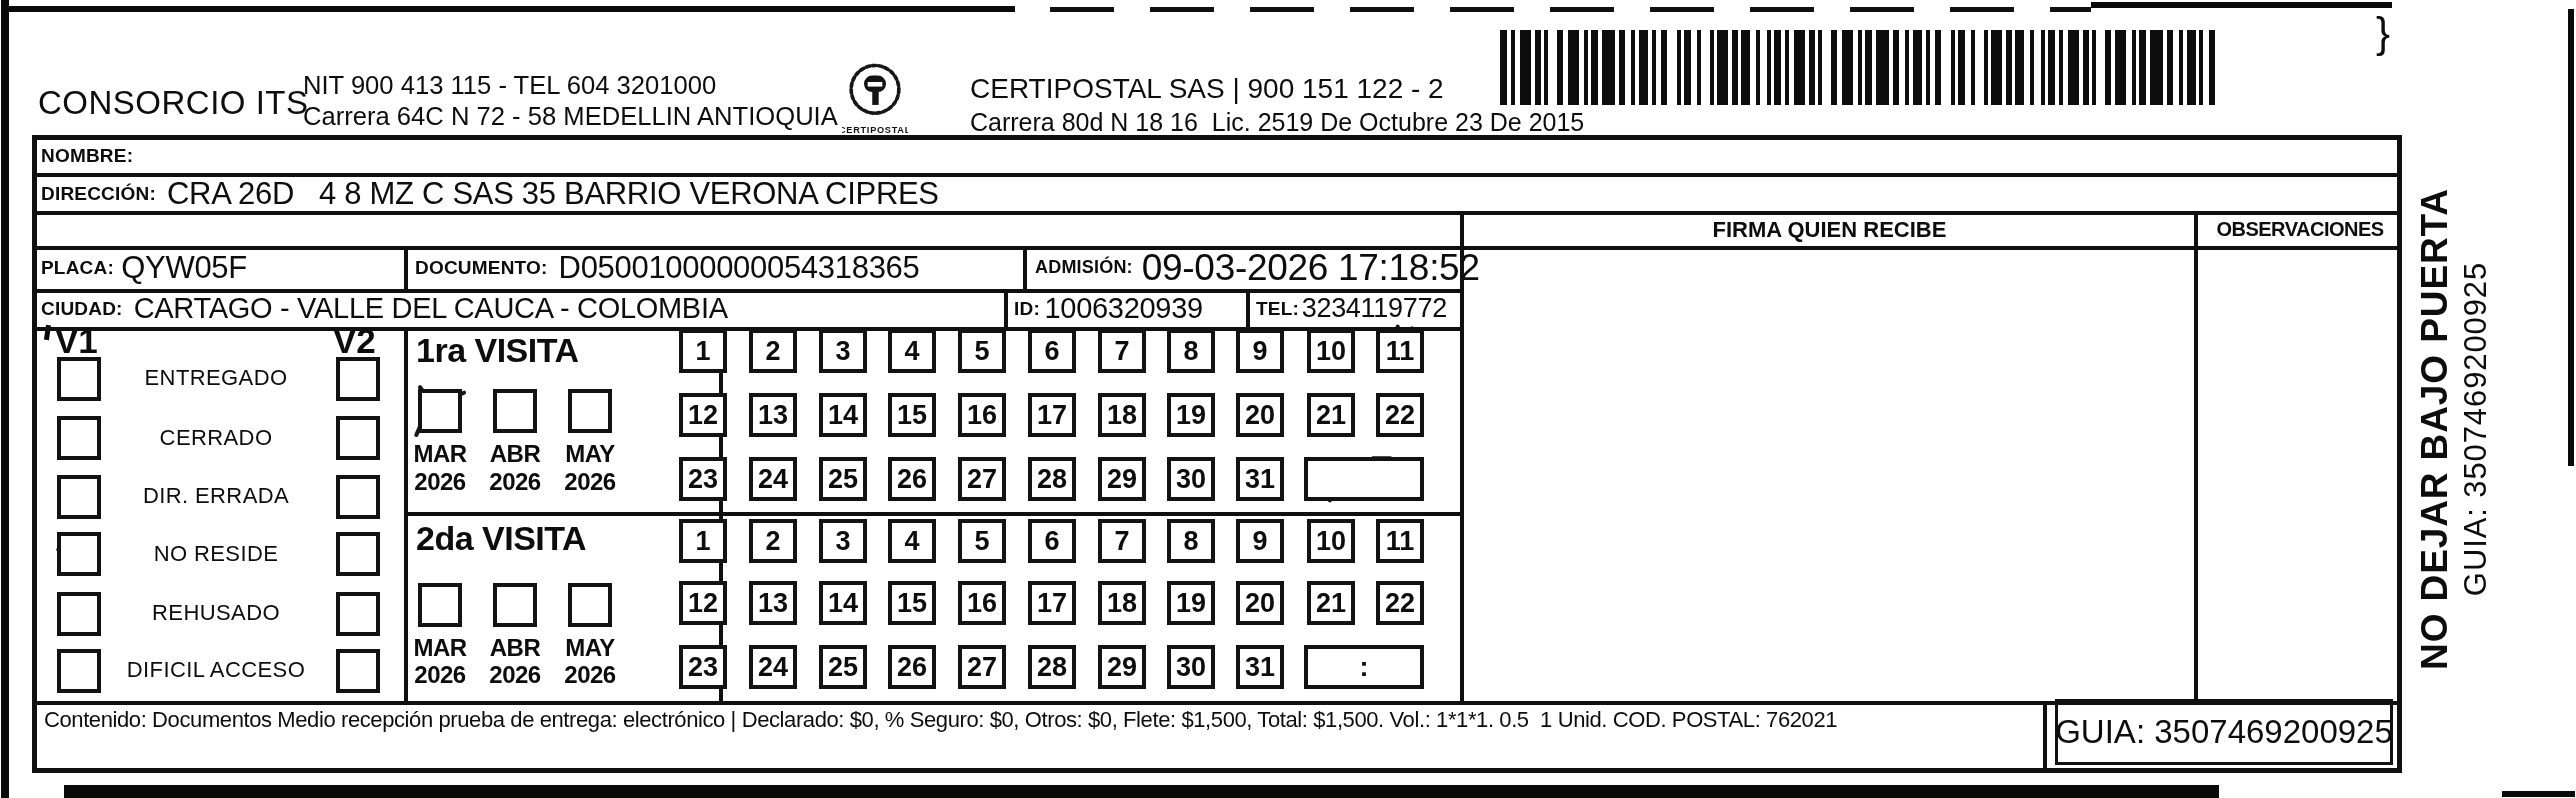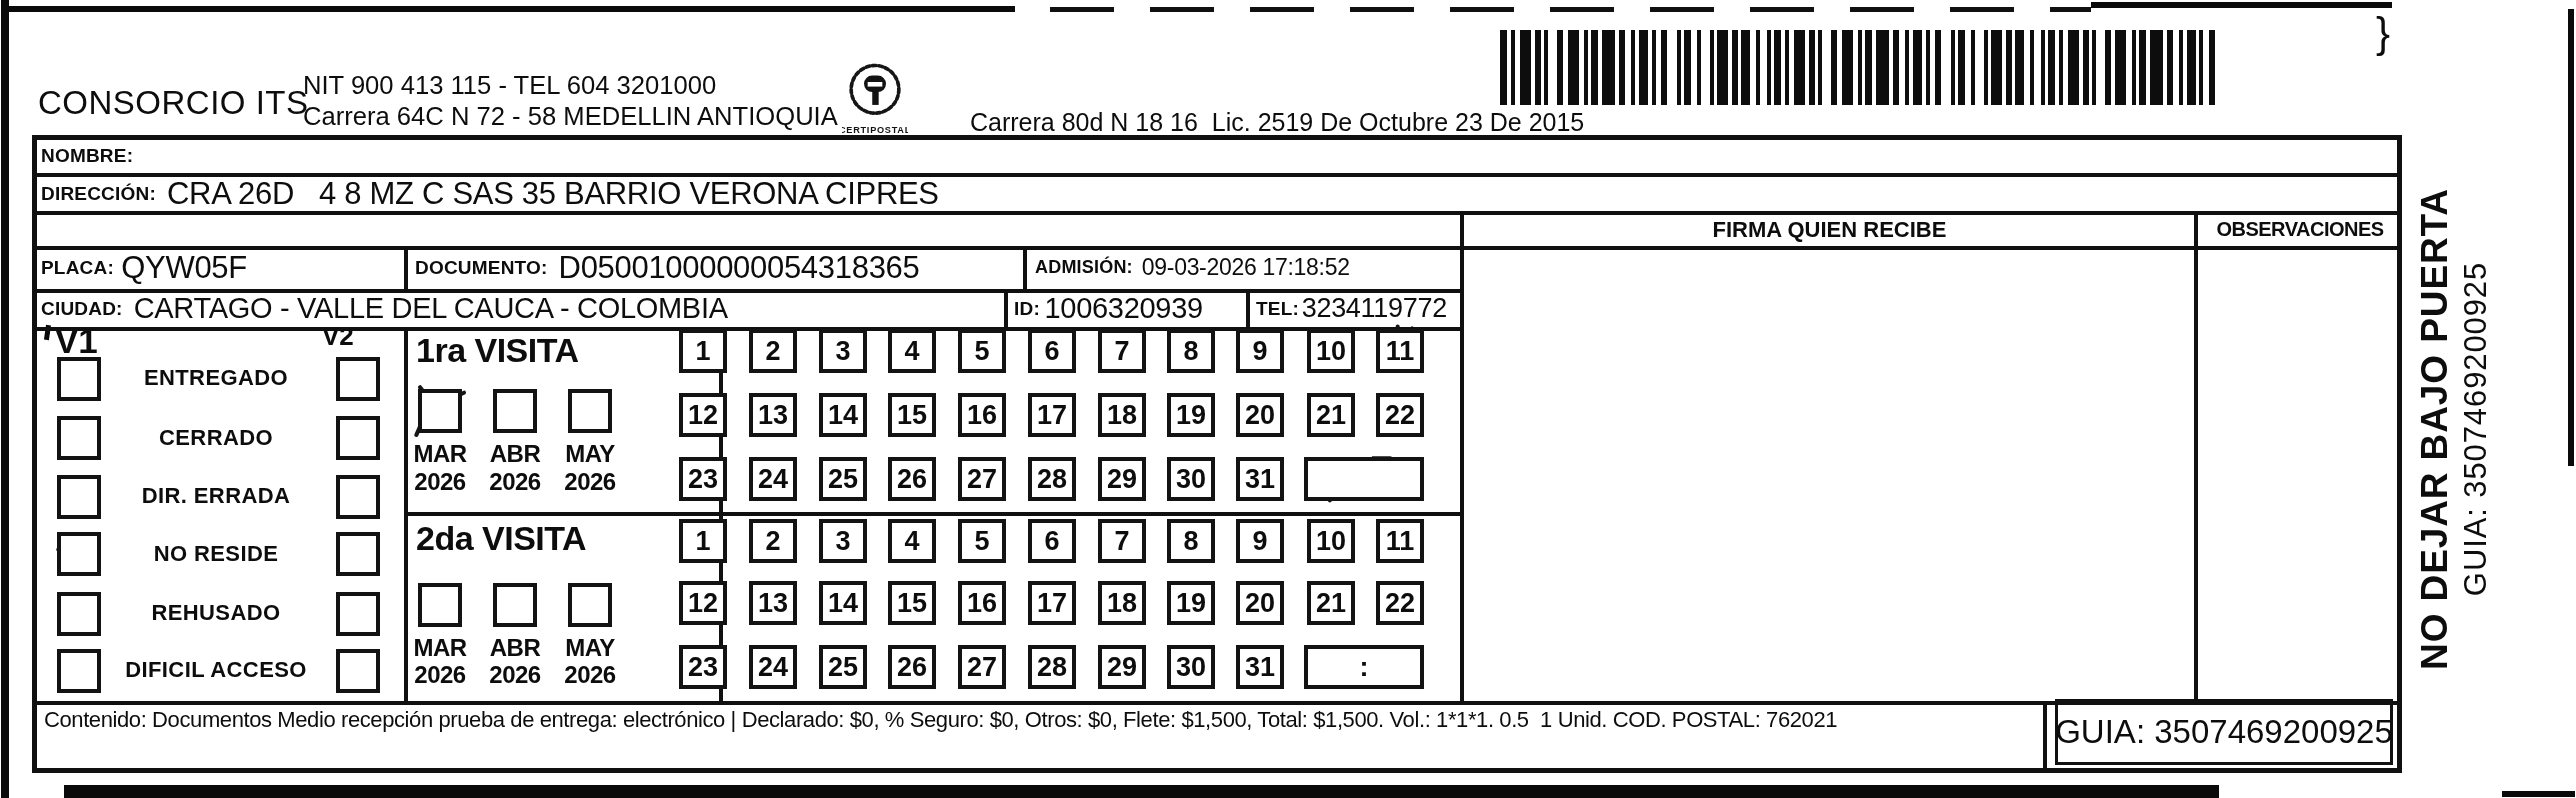--- a/index.html
+++ b/index.html
@@ -6,21 +6,21 @@
   #page{position:relative;width:2576px;height:798px;background:#fff;overflow:hidden;
         font-family:"Liberation Sans",sans-serif;color:#0d0d0d}
   .t{position:absolute;white-space:pre;color:#0d0d0d}
   .b{font-weight:bold}
   .ln{position:absolute;background:#101010}
   .art{position:absolute;background:#0a0a0a}
   .fr{position:absolute;display:flex;align-items:center;gap:11px;white-space:pre}
   .lbl{font-weight:bold;font-size:19px;letter-spacing:0.2px}
   .val{font-size:31px;letter-spacing:-0.3px}
   .cbx{position:absolute;width:44px;height:44px;border:4.6px solid #131313;background:#fff;box-sizing:border-box}
-  .slb{position:absolute;width:228px;text-align:center;font-weight:bold;font-size:22px;letter-spacing:0.4px}
+  .slb{position:absolute;width:228px;text-align:center;font-weight:normal;font-size:22px;letter-spacing:0.4px}
   .dbox{position:absolute;width:48px;height:44px;border:4.6px solid #131313;box-sizing:border-box;
         display:flex;align-items:center;justify-content:center;font-weight:bold;font-size:27px;background:#fff}
   .wbox{width:120px}
   .mlb{position:absolute;width:82px;text-align:center;font-weight:bold;font-size:24px;letter-spacing:-0.5px}
   .vtitle{position:absolute;font-weight:bold;font-size:34px;letter-spacing:-0.5px}
   .hdrsec{position:absolute;display:flex;align-items:center;justify-content:center;font-weight:bold}
   .hand{position:absolute}
   .hand path,.hand circle{stroke:#161616;stroke-width:4.5;fill:none;stroke-linecap:round}
   .hand .dot{fill:#161616;stroke:none}
   #side{position:absolute;left:2162px;top:379px;width:584px;height:100px;transform:rotate(-90deg);
@@ -50,20 +50,21 @@
 
   <svg class="hand" style="left:842px;top:60px" width="66" height="88" viewBox="0 0 72 96">
     <circle cx="36" cy="32" r="26" style="stroke-dasharray:4 3;stroke-width:4"></circle>
     <rect x="24" y="17" width="24" height="18" rx="9" fill="#131313" stroke="none"></rect>
     <rect x="33" y="20" width="7" height="29" fill="#131313" stroke="none"></rect>
     <rect x="28" y="24" width="16" height="5" fill="#fff" stroke="none"></rect>
     <text x="36" y="80" text-anchor="middle" style="font:bold 10px 'Liberation Sans',sans-serif;fill:#131313;stroke:none;letter-spacing:.8px">CERTIPOSTAL</text>
     <line x1="4" y1="88" x2="68" y2="88" style="stroke-dasharray:2 2;stroke-width:3"></line>
   </svg>
 
+  <div class="t" style="left:970px;top:73px;font-size:28px">CERTIPOSTAL SAS | 900 151 122 - 2</div>
   <div class="t" style="left:970px;top:108px;font-size:25px">Carrera 80d N 18 16  Lic. 2519 De Octubre 23 De 2015</div>
 
   <div id="barcode">
       <div style="position:absolute;left:0px;top:0;width:7.3px;height:75px;background:#0d0d0d"></div>
       <div style="position:absolute;left:11px;top:0;width:3.7px;height:75px;background:#0d0d0d"></div>
       <div style="position:absolute;left:20px;top:0;width:11px;height:75px;background:#0d0d0d"></div>
       <div style="position:absolute;left:35px;top:0;width:5.5px;height:75px;background:#0d0d0d"></div>
       <div style="position:absolute;left:44px;top:0;width:3.7px;height:75px;background:#0d0d0d"></div>
       <div style="position:absolute;left:57px;top:0;width:5.5px;height:75px;background:#0d0d0d"></div>
       <div style="position:absolute;left:68px;top:0;width:11px;height:75px;background:#0d0d0d"></div>
@@ -136,21 +137,21 @@
   <div class="fr" style="left:41px;top:247px;height:41px;gap:7.3px">
     <span class="lbl">PLACA:</span>
     <span class="val">QYW05F</span>
   </div>
   <div class="fr" style="left:415px;top:247px;height:41px">
     <span class="lbl">DOCUMENTO:</span>
     <span class="val">D05001000000054318365</span>
   </div>
   <div class="fr" style="left:1035px;top:247px;height:41px;gap:9px">
     <span class="lbl" style="font-size:18px">ADMISIÓN:</span>
-    <span class="val" style="font-size:23px">09-03-2026 17:18:52</span>
+    <span class="val" style="font-size:37px">09-03-2026 17:18:52</span>
   </div>
   <div class="fr" style="left:41px;top:290px;height:37px">
     <span class="lbl">CIUDAD:</span>
     <span class="val" style="font-size:29px">CARTAGO - VALLE DEL CAUCA - COLOMBIA</span>
   </div>
   <div class="fr" style="left:1014px;top:290px;height:37px;gap:4.6px">
     <span class="lbl">ID:</span>
     <span class="val" style="font-size:29px">1006320939</span>
   </div>
   <div class="fr" style="left:1256px;top:290px;height:37px;gap:2.7px">
@@ -158,21 +159,21 @@
     <span class="val" style="font-size:27px">3234119772</span>
   </div>
 
   <div class="hdrsec" style="left:1464px;top:213px;width:731px;height:33px;font-size:22px">FIRMA QUIEN RECIBE</div>
   <div class="hdrsec" style="left:2198px;top:213px;width:204px;height:33px;font-size:20px;letter-spacing:-0.5px">OBSERVACIONES</div>
   <div style="position:absolute;left:1464px;top:249px;width:731px;height:452px"></div>
   <div style="position:absolute;left:2198px;top:249px;width:204px;height:452px"></div>
 
   <div class="art" style="left:45px;top:325px;width:4.6px;height:14.6px;transform:rotate(8deg)"></div>
   <div class="t b" style="left:55px;top:321px;font-size:35px">V1</div>
-  <div class="t b" style="left:322px;top:321px;font-size:26px">V2</div>
+  <div class="t b" style="left:333px;top:321px;font-size:35px">V2</div>
 
   <div class="vtitle" style="left:416px;top:331px">1ra VISITA</div>
   <div class="vtitle" style="left:416px;top:519px">2da VISITA</div>
 
   <div class="t" style="left:44px;top:707px;font-size:22px;letter-spacing:-0.4px">Contenido: Documentos Medio recepción prueba de entrega: electrónico | Declarado: $0, % Seguro: $0, Otros: $0, Flete: $1,500, Total: $1,500. Vol.: 1*1*1. 0.5  1 Unid. COD. POSTAL: 762021</div>
   <div id="guiabox">GUIA: 3507469200925</div>
 
   <div id="side">
     <div class="w1">NO DEJAR BAJO PUERTA</div>
     <div class="w2">GUIA: 3507469200925</div>

